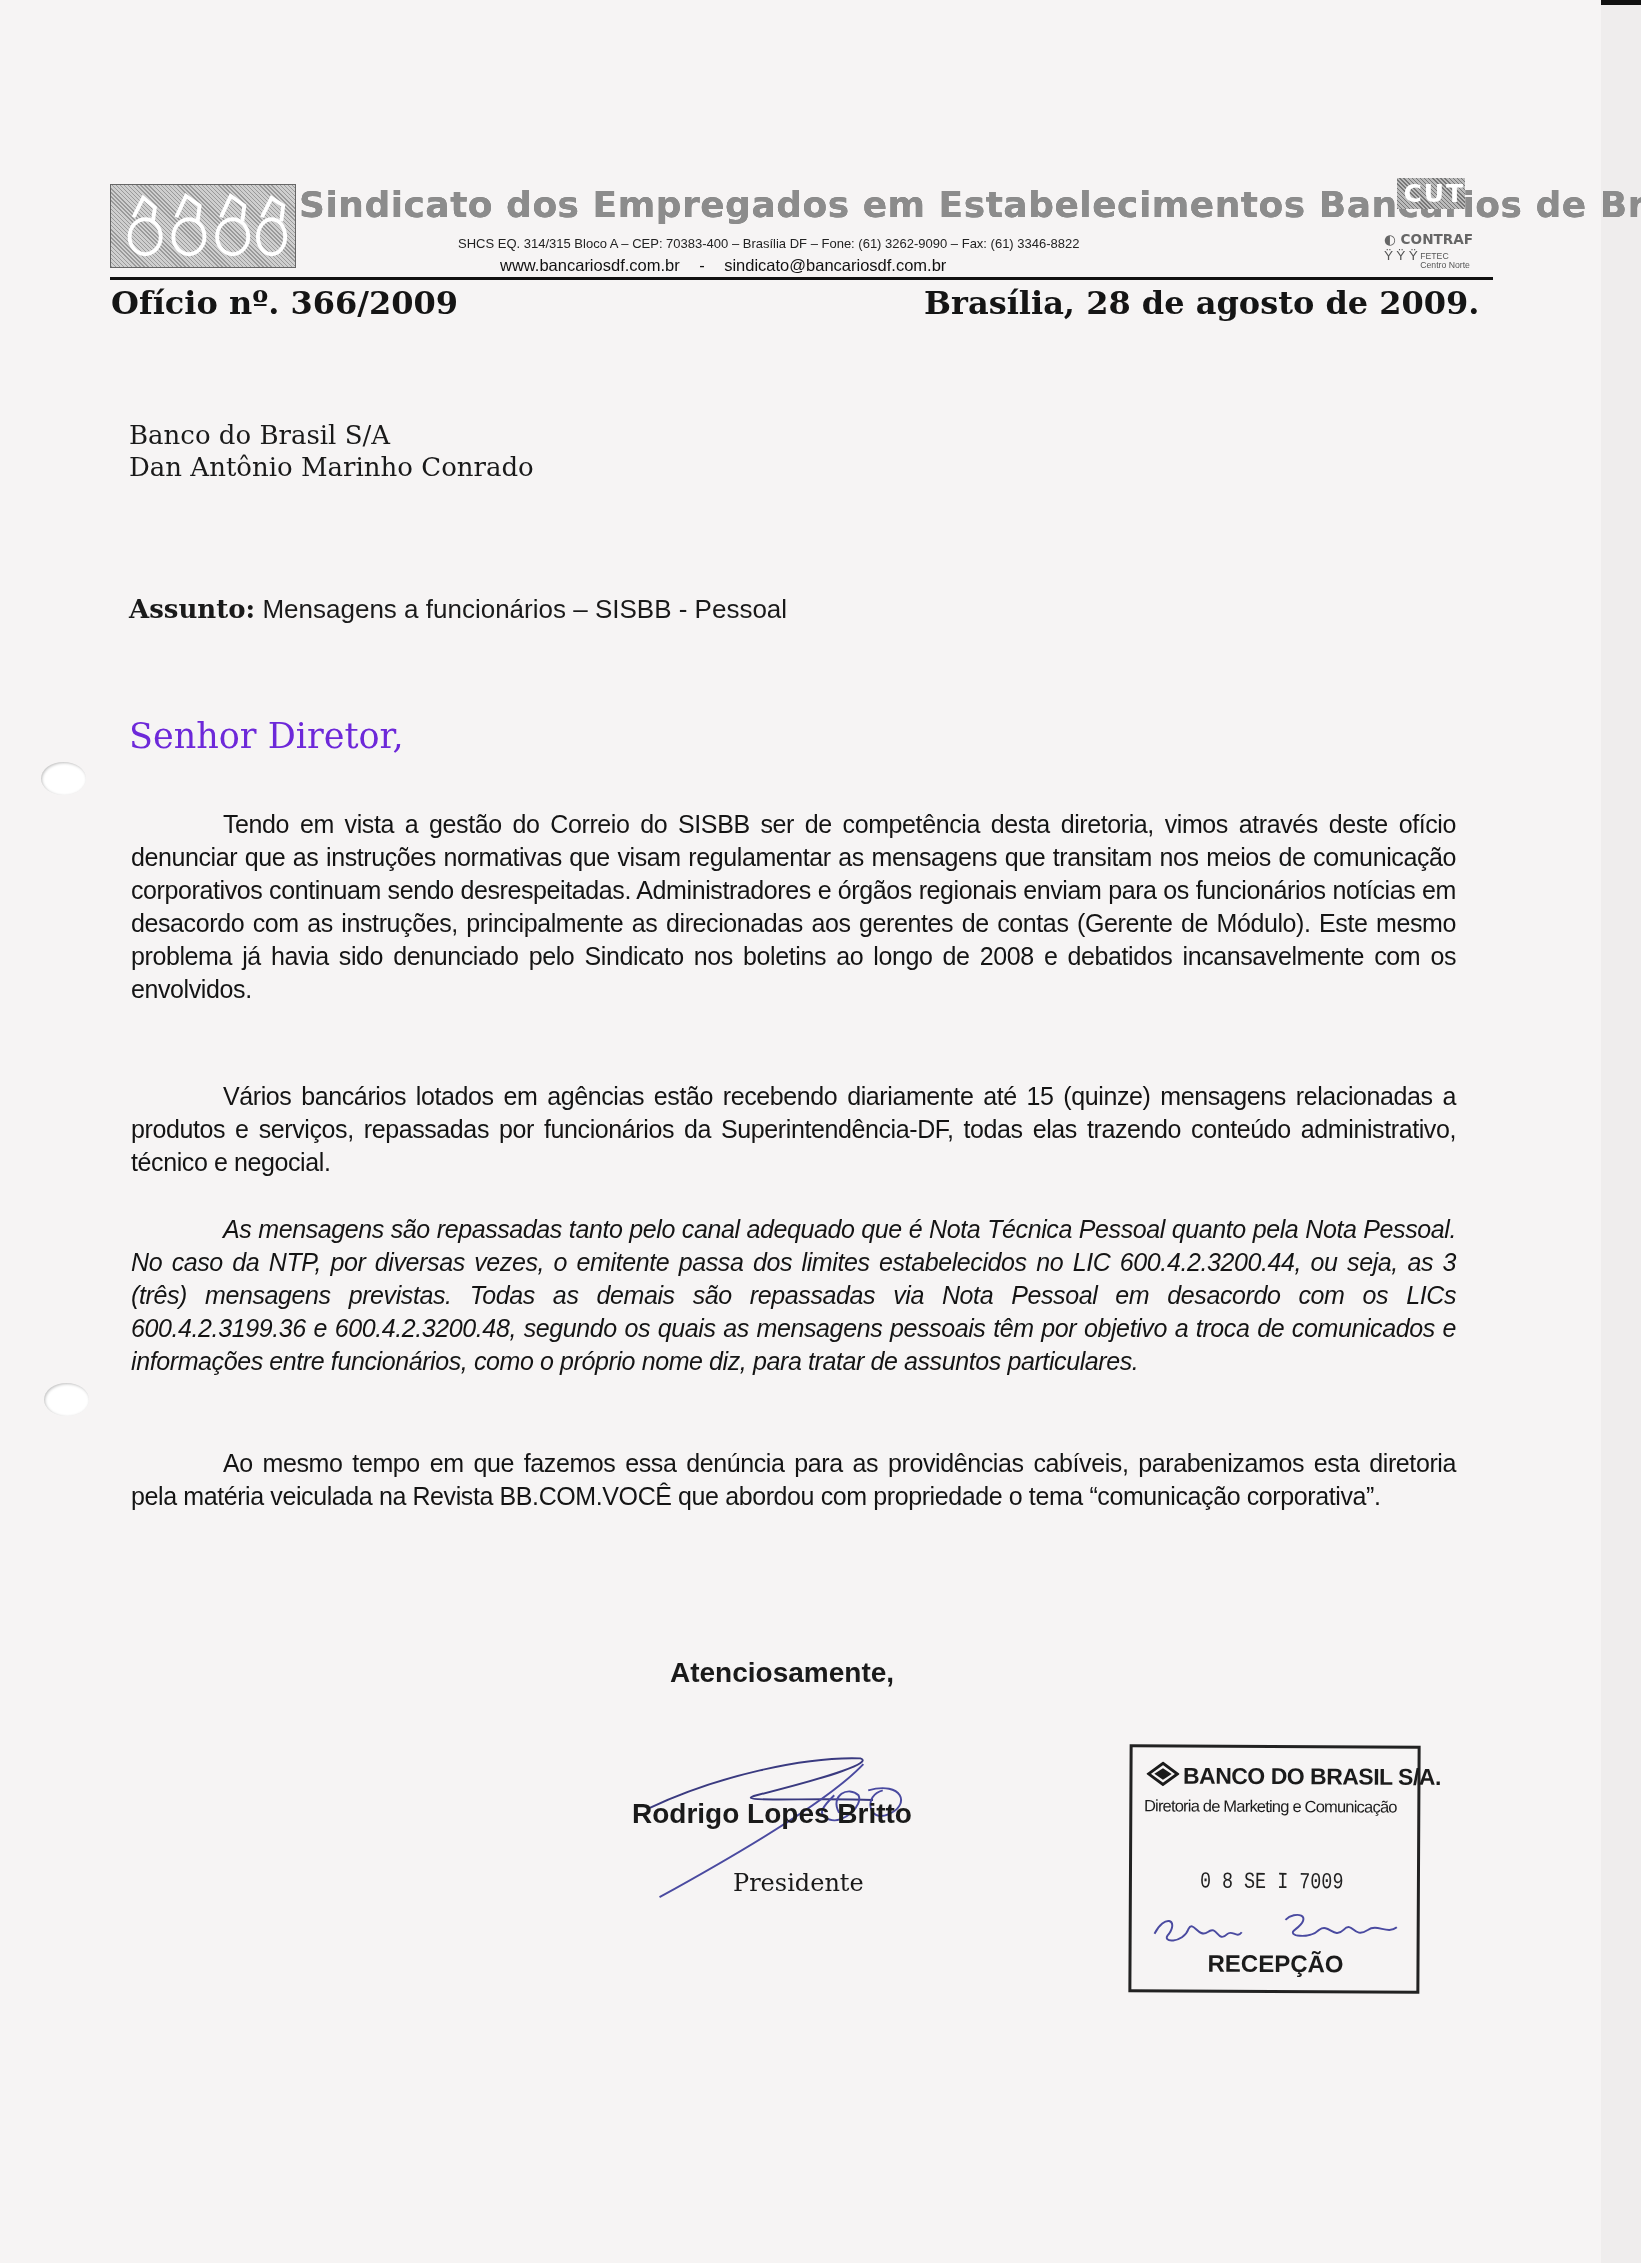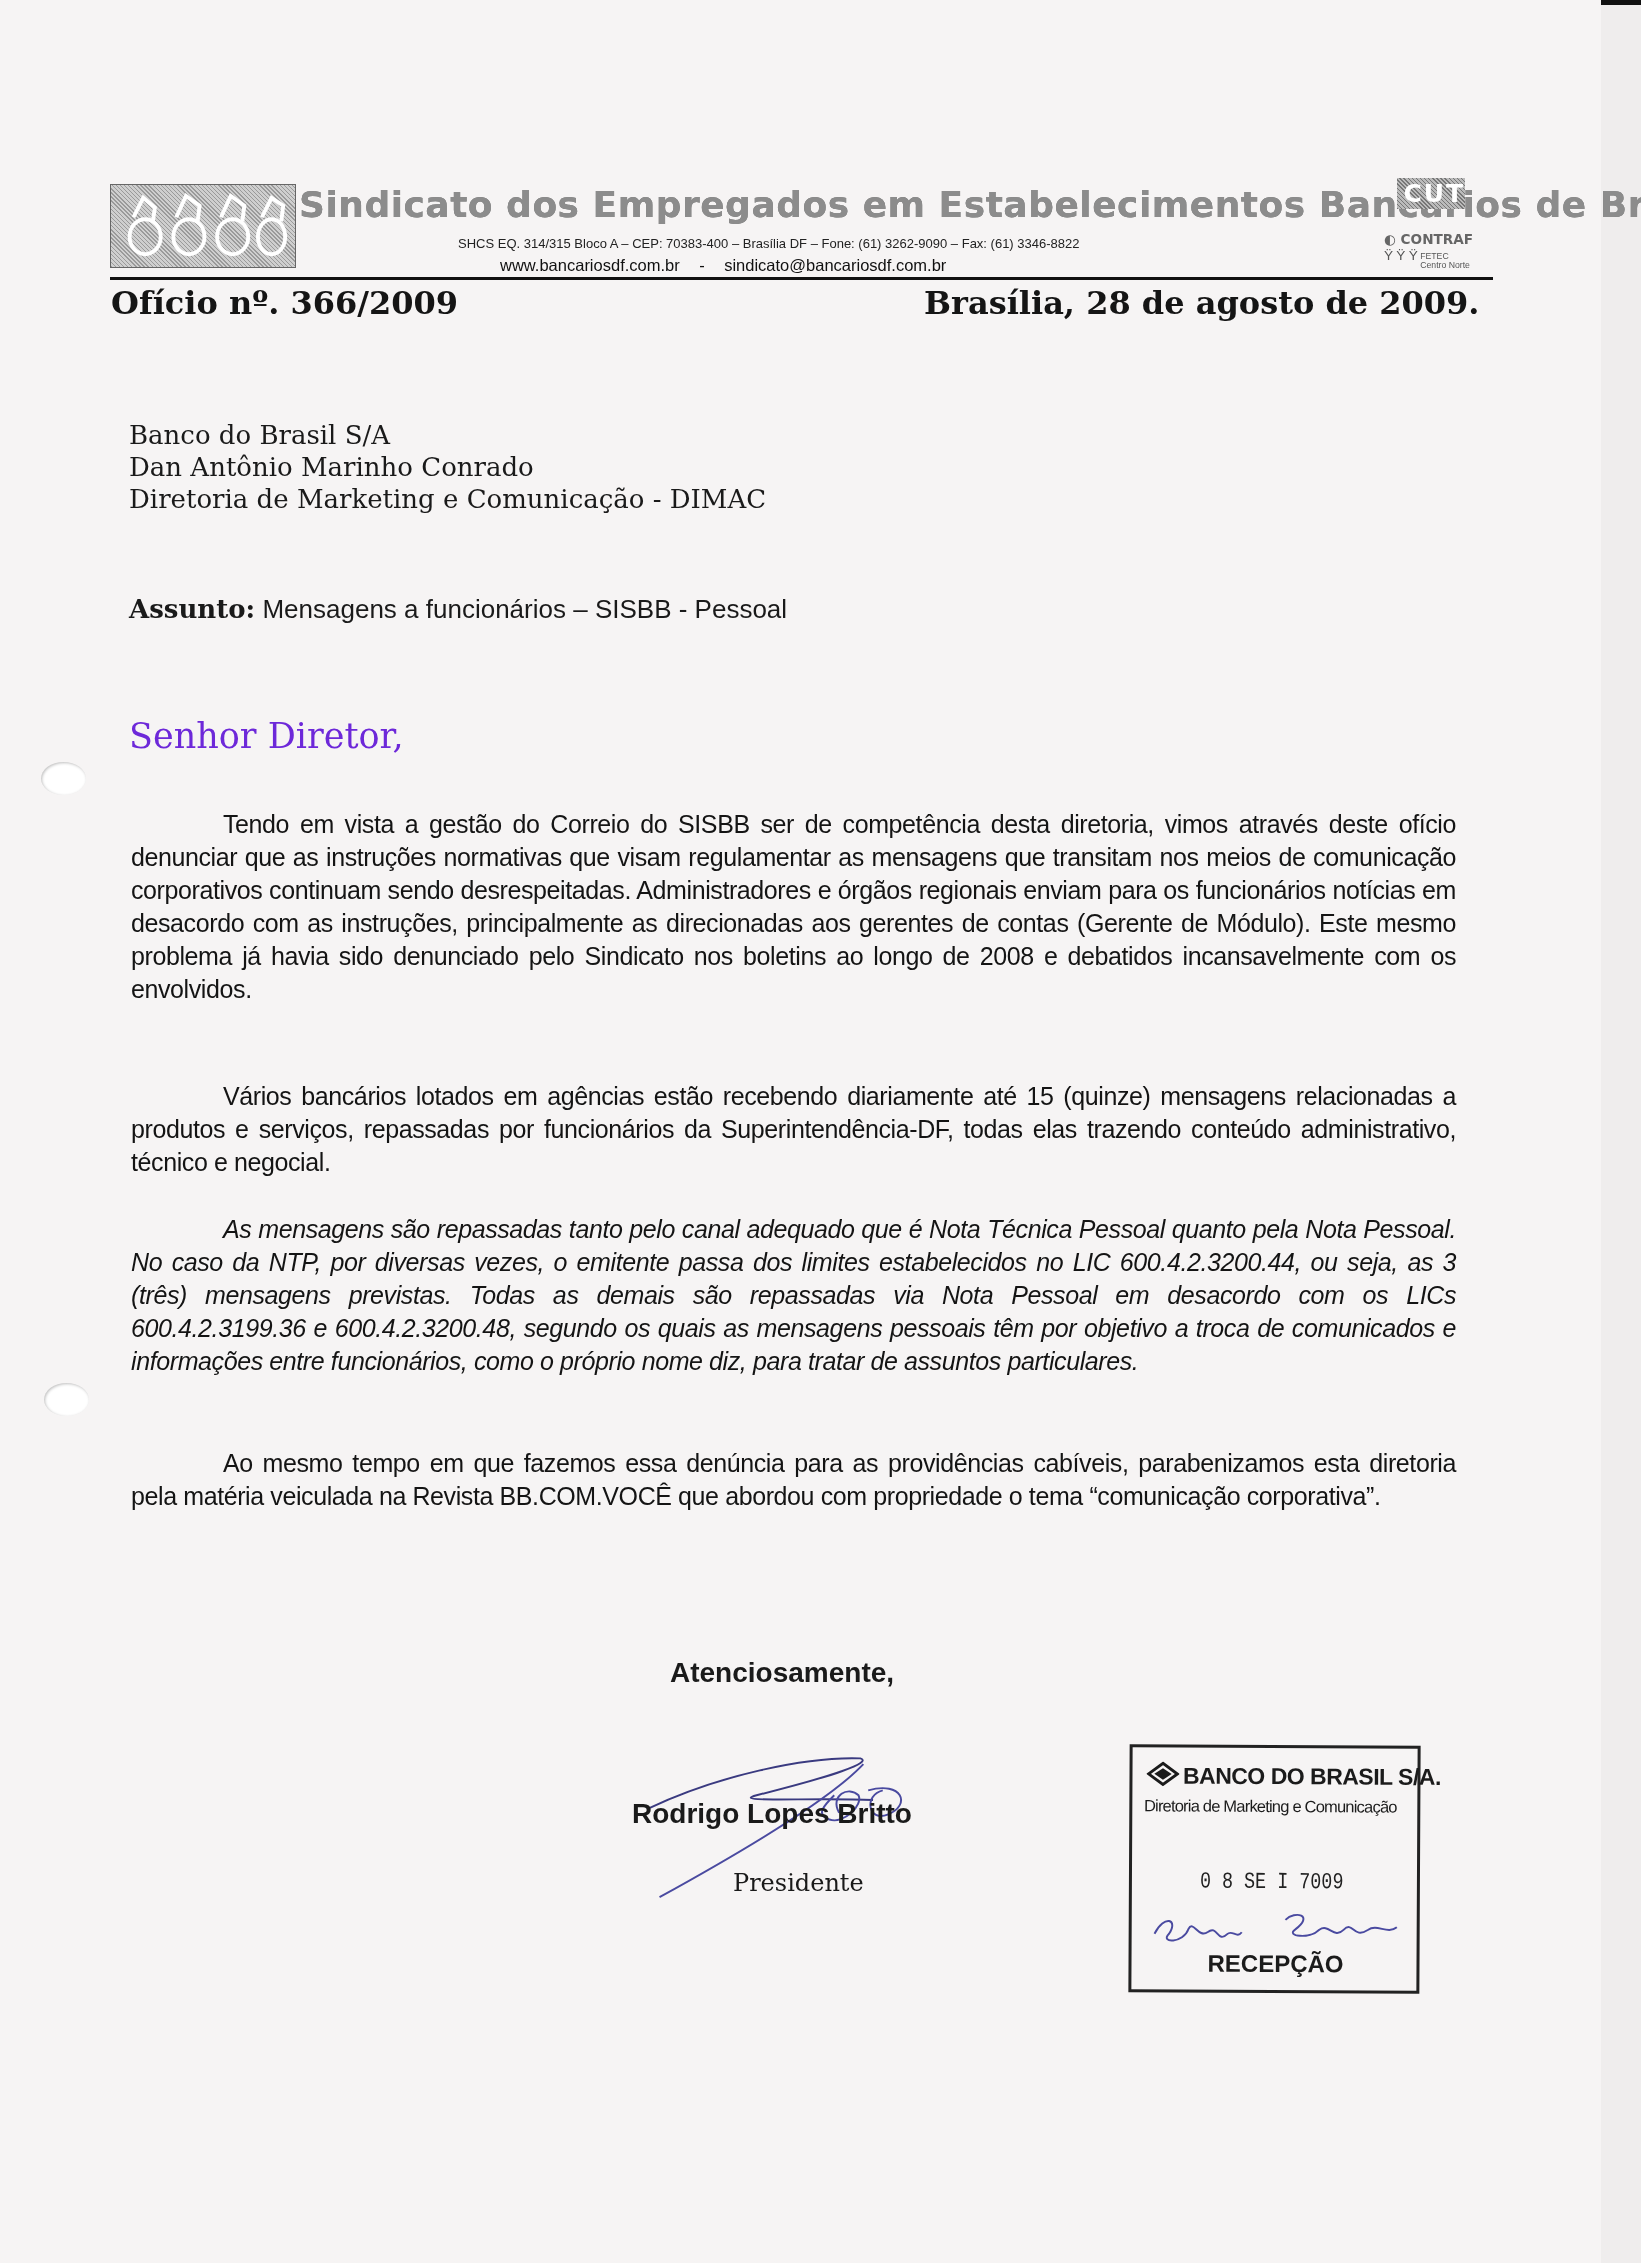--- a/index.html
+++ b/index.html
@@ -165,21 +165,20 @@
   </span>
 </div>
 <div class="header-rule"></div>
 
 <div class="oficio">Ofício nº. 366/2009</div>
 <div class="date">Brasília, 28 de agosto de 2009.</div>
 
 <div class="recipient">
   <div>Banco do Brasil S/A</div>
   <div>Dan Antônio Marinho Conrado</div>
-  <div>Diretoria de Marketing e Comunicação - DIMAC</div>
 </div>
 
 <div class="subject">
   <span class="label">Assunto:</span>
   <span>Mensagens a funcionários – SISBB - Pessoal</span>
 </div>
 
 <div class="salutation">Senhor Diretor,</div>
 
 <div class="para" style="top:808px;">

